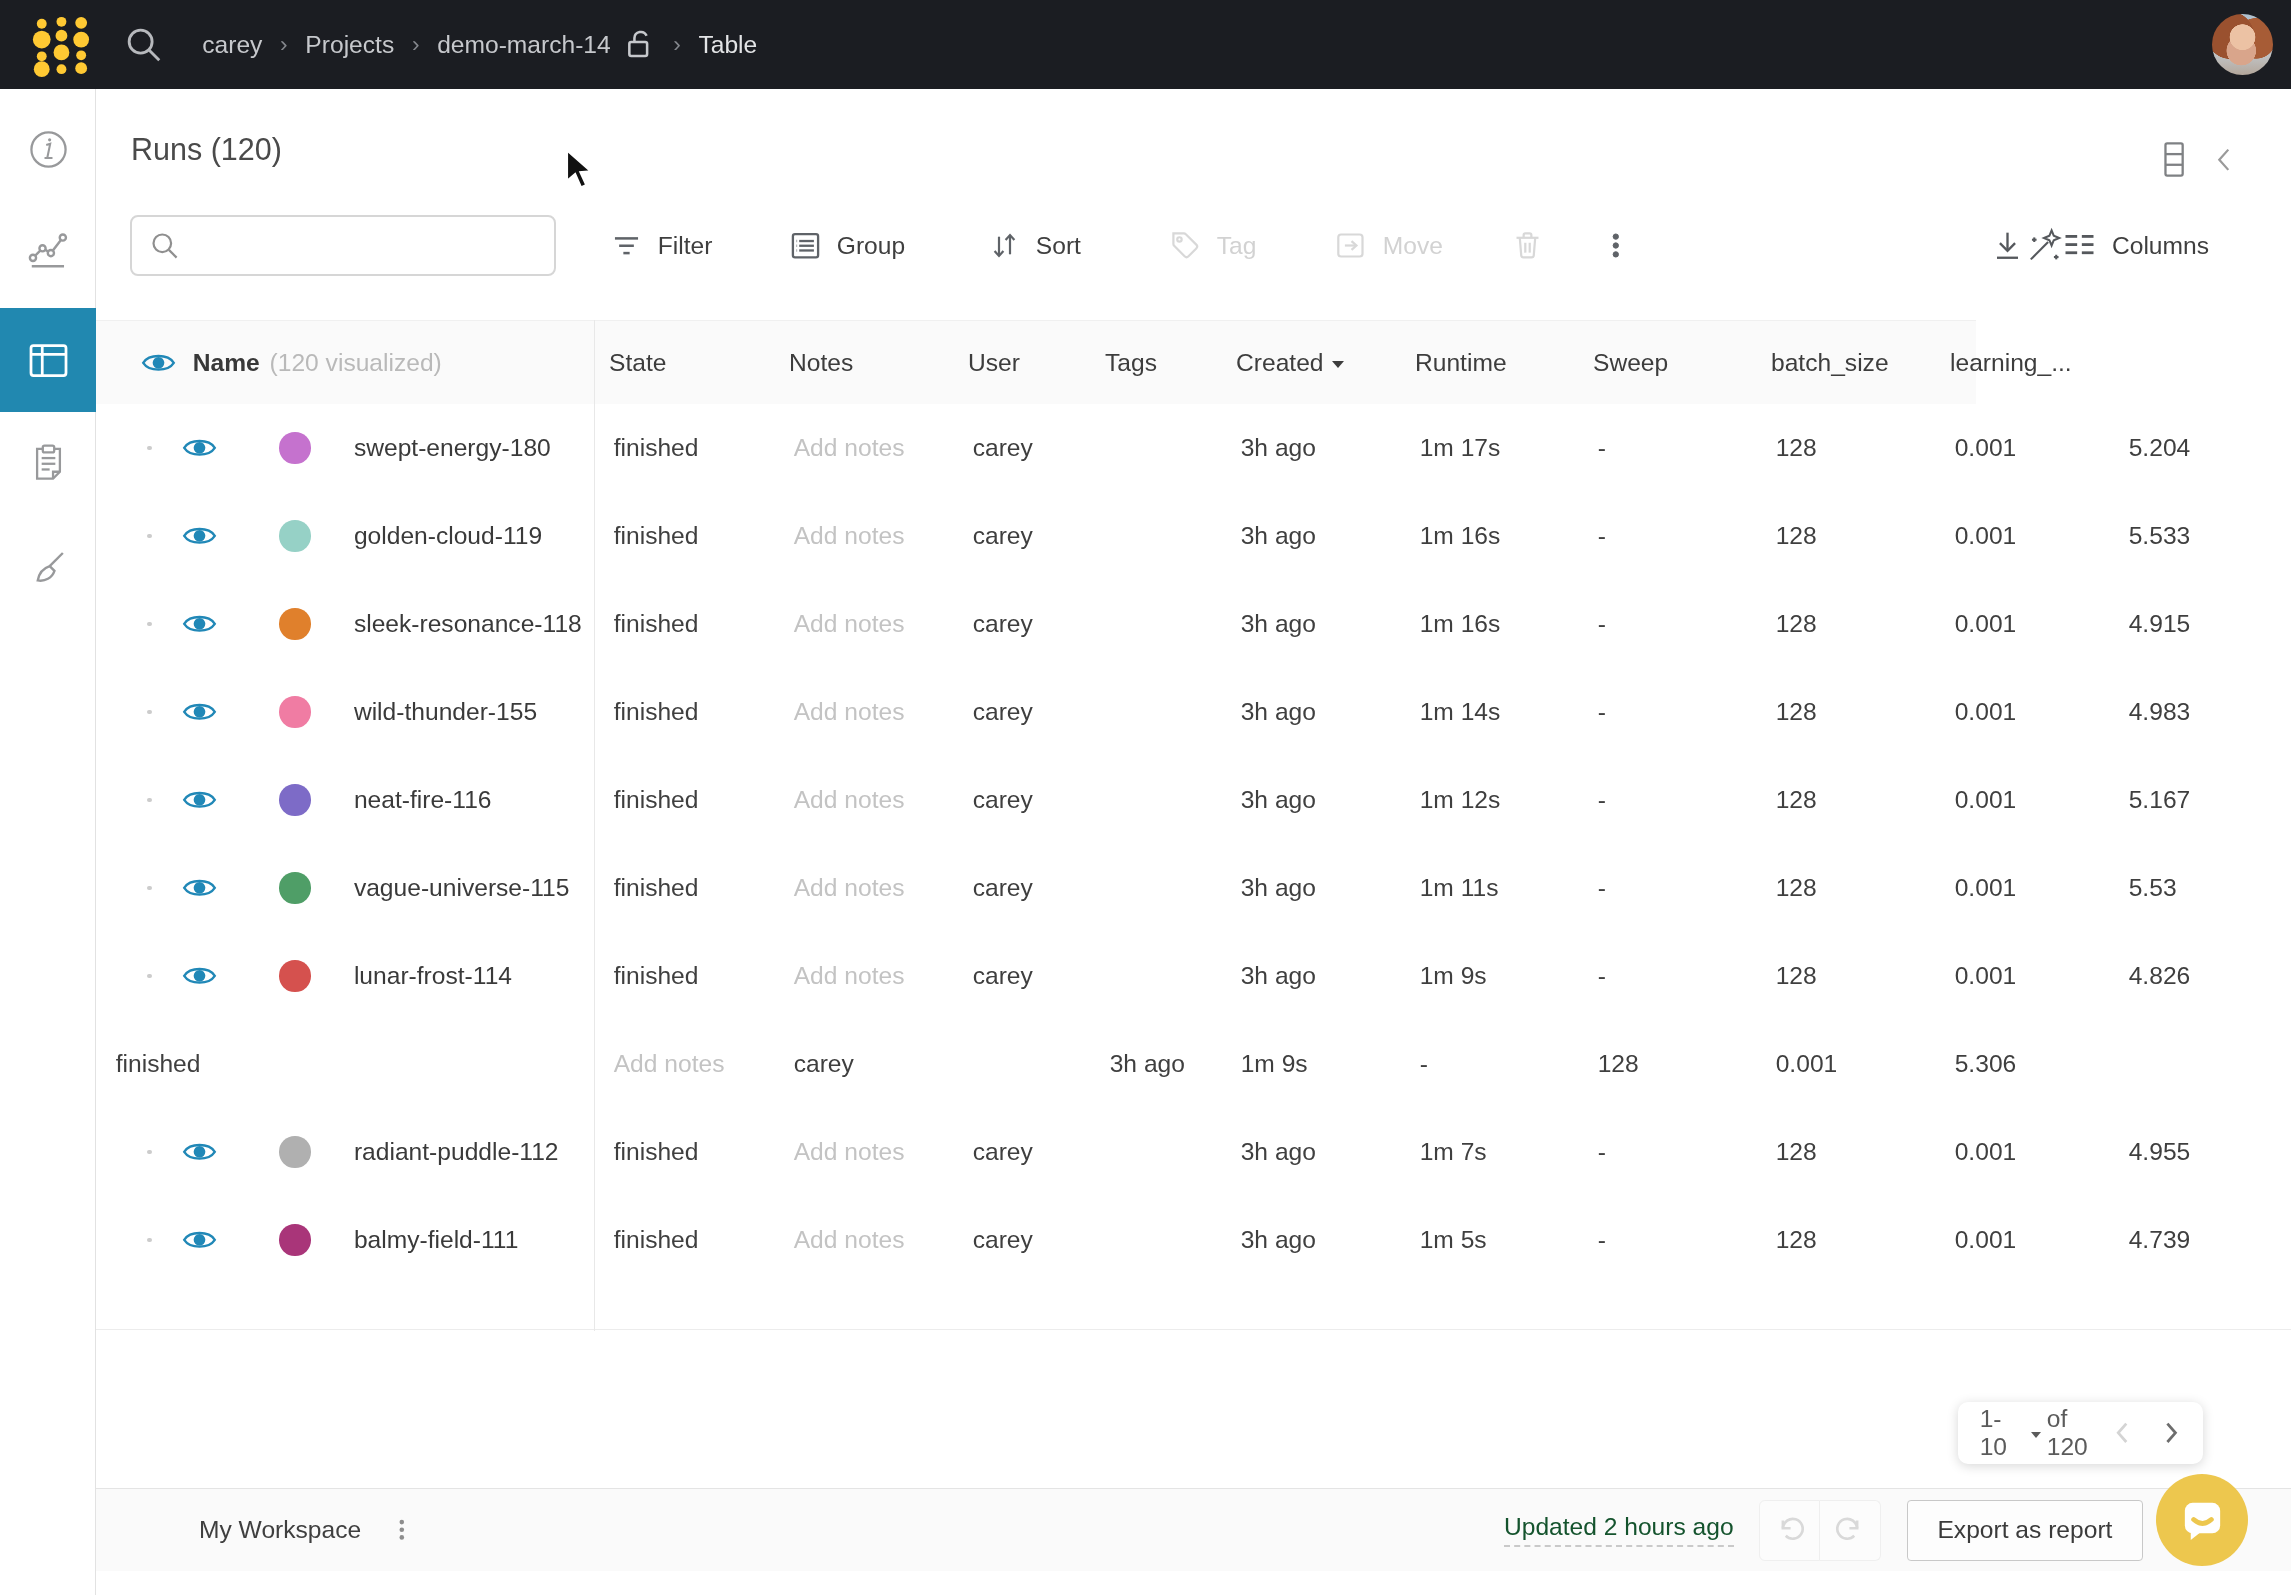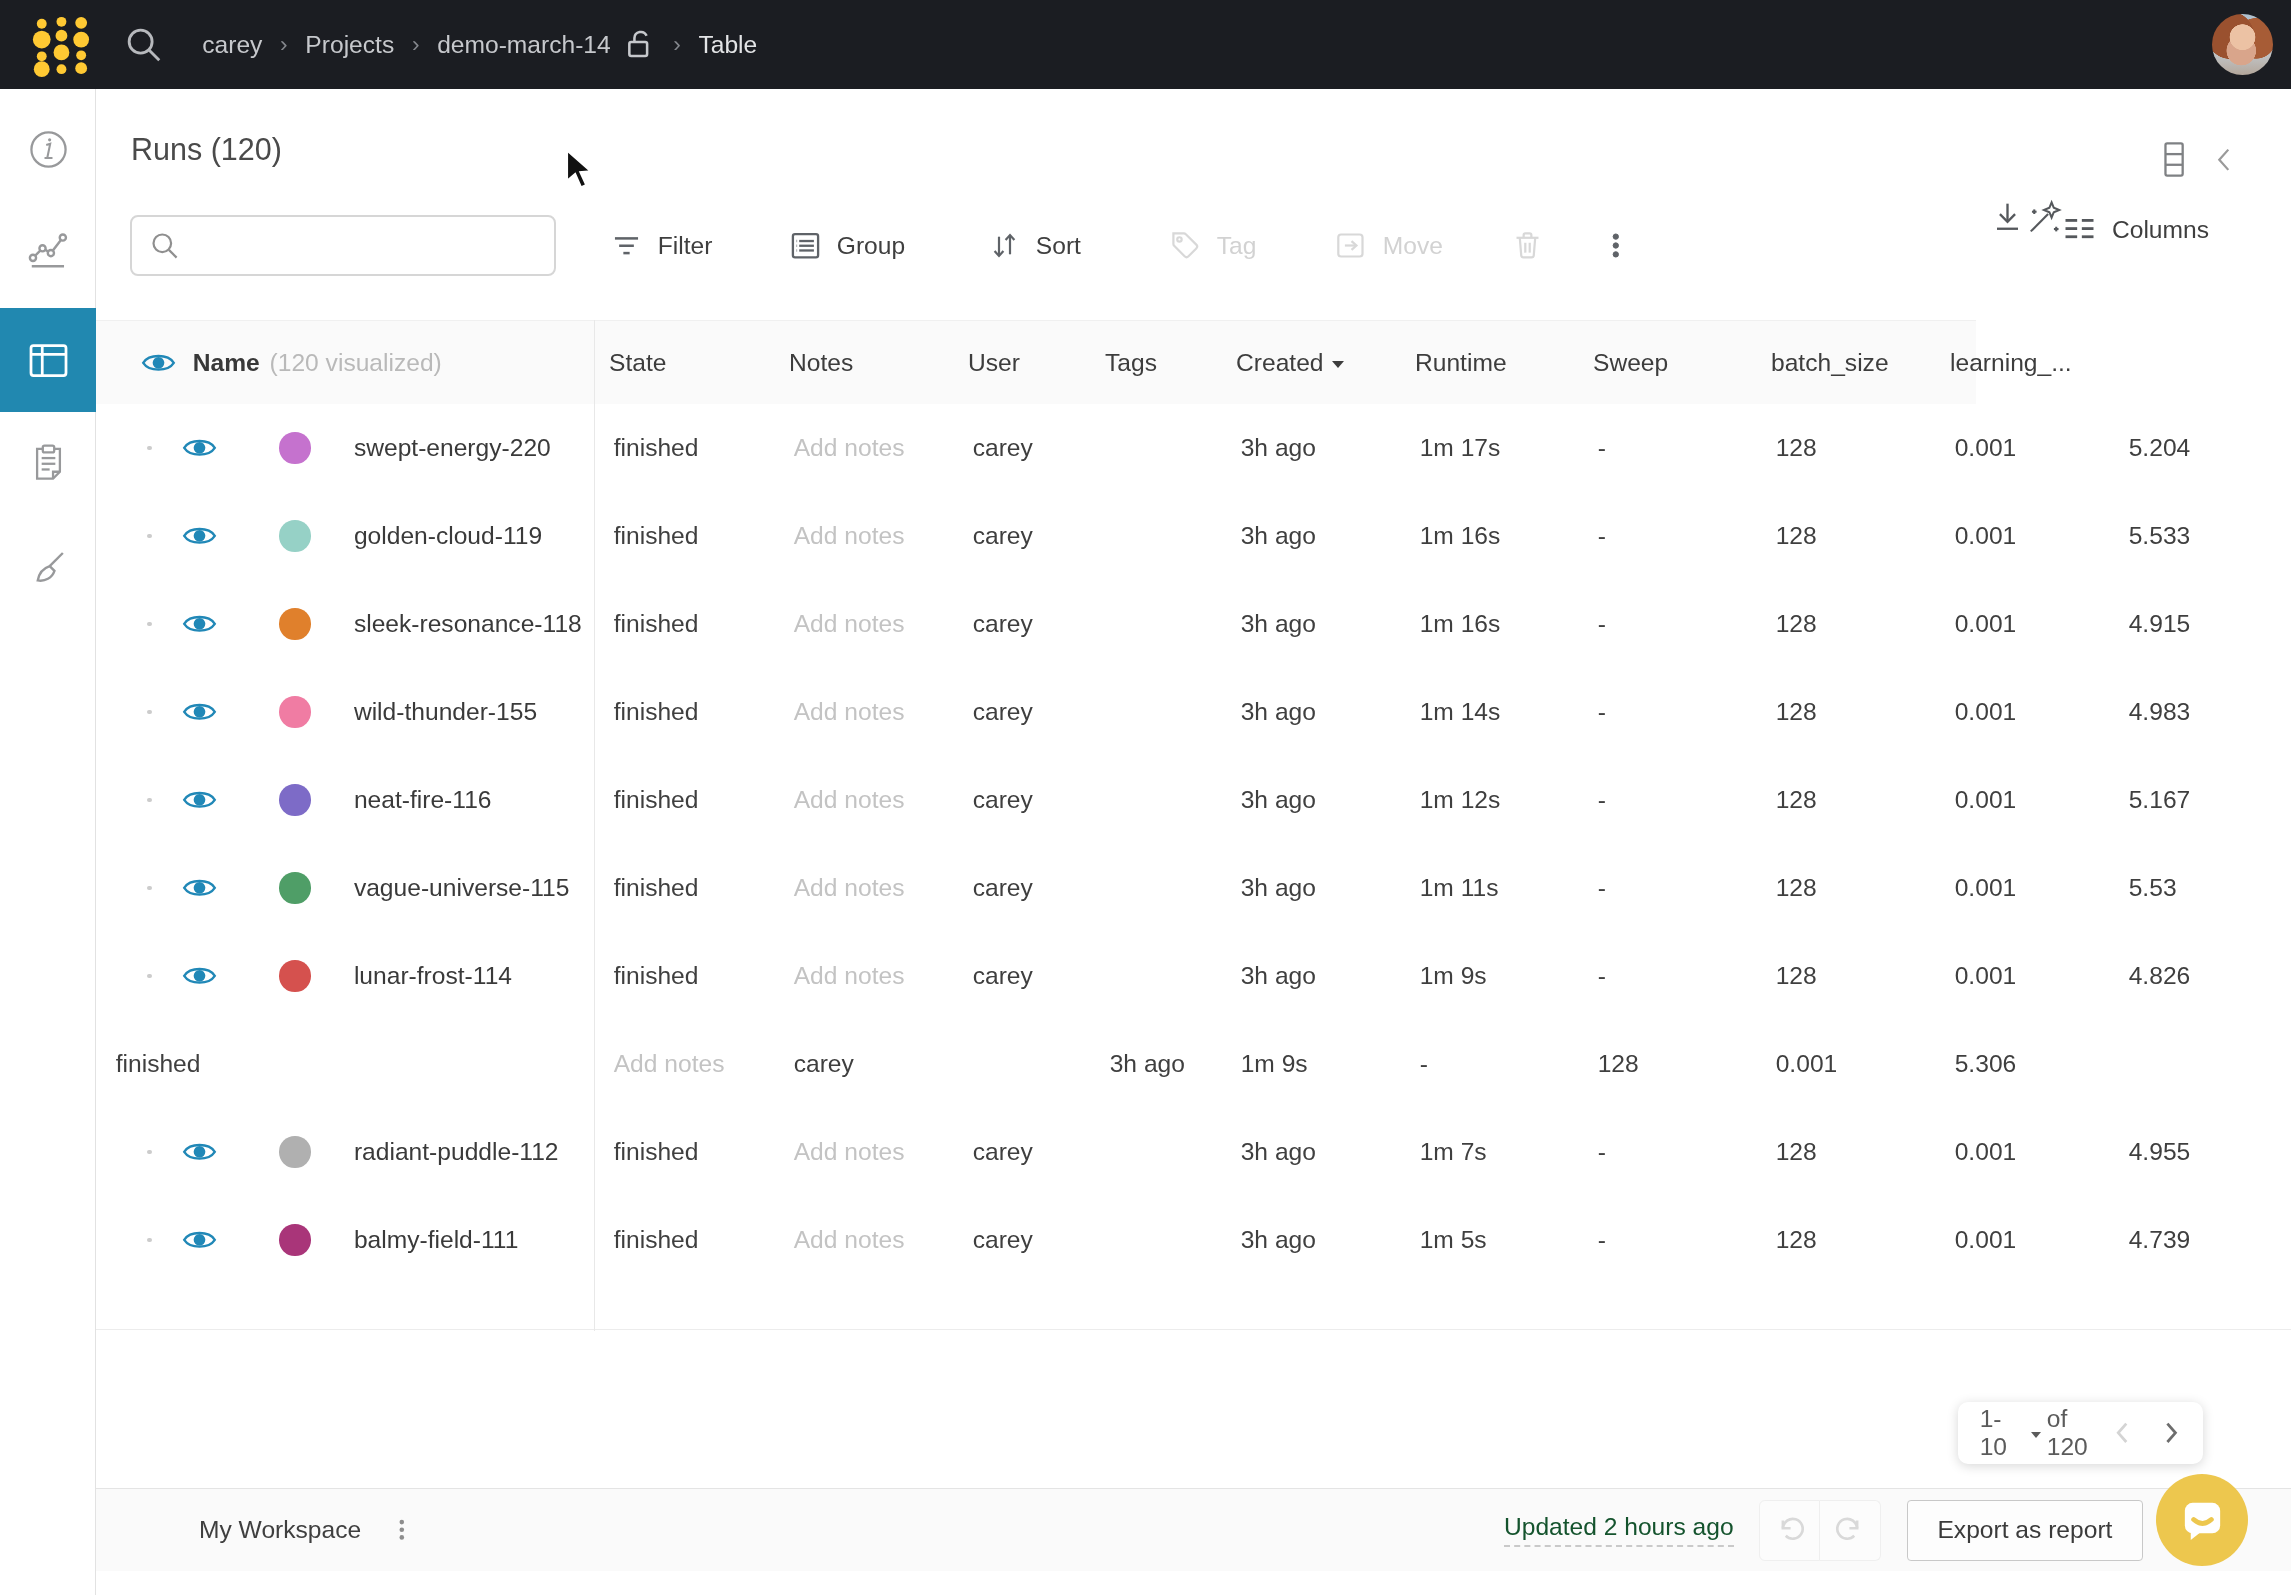--- a/index.html
+++ b/index.html
@@ -59,22 +59,22 @@
   }
   .search-box svg { margin-left: 15.8px; flex: none; }
   .search-input { border: none; outline: none; flex: 1; height: 100%; font-size: 24.6px;
     background: transparent; padding: 0 13.8px; color: #3e3e3e; font-family: inherit; }
 
   .tool-btn { position: absolute; top: 126px; height: 61px; display: flex; align-items: center; gap: 14.8px;
     font-size: 24.6px; color: #3f3f3f; cursor: default; }
   .tool-btn svg { stroke: #5f6368; }
   .tool-btn.disabled { color: #d2d2d2; }
   .tool-btn.disabled svg { stroke: #d8d8d8; }
-  .right-tools { position: absolute; top: 110px; right: 83px; height: 61px;
-    display: flex; }
+  .right-tools { position: absolute; top: 126px; right: 83px; height: 61px;
+    display: flex; align-items: center; }
   .right-tools .cols { display: flex; align-items: center; gap: 14.8px; font-size: 24.6px; color: #3f3f3f; }
   .right-tools svg { stroke: #55585c; }
 
   
   .grid-cols {
     display: grid;
     grid-template-columns: 498px 180px 179px 137px 131px 179px 178px 178px 179px 174px 1fr;
     align-items: center;
   }
   .table-header {
@@ -361,21 +361,21 @@
 
   <div class="table-body">
   <div class="row grid-cols">
     <div class="cell name-cell">
       <span class="drag-dot"></span>
       <svg class="eye" width="35" height="27.6" viewBox="0 0 24 18" fill="none" stroke="#2188b7" stroke-width="1.6">
         <path d="M1.5 9 C5.5 2.8, 18.5 2.8, 22.5 9 C18.5 15.2, 5.5 15.2, 1.5 9 Z"></path>
         <circle cx="12" cy="9" r="4" fill="#2188b7" stroke="none"></circle>
       </svg>
       <span class="run-dot" style="background: rgb(197, 114, 206);"></span>
-      <span class="run-name">swept-energy-220</span>
+      <span class="run-name">swept-energy-180</span>
     </div>
     <div class="cell">finished</div>
     <div class="cell notes">Add notes</div>
     <div class="cell">carey</div>
     <div class="cell"></div>
     <div class="cell">3h ago</div>
     <div class="cell">1m 17s</div>
     <div class="cell">-</div>
     <div class="cell">128</div>
     <div class="cell">0.001</div>

